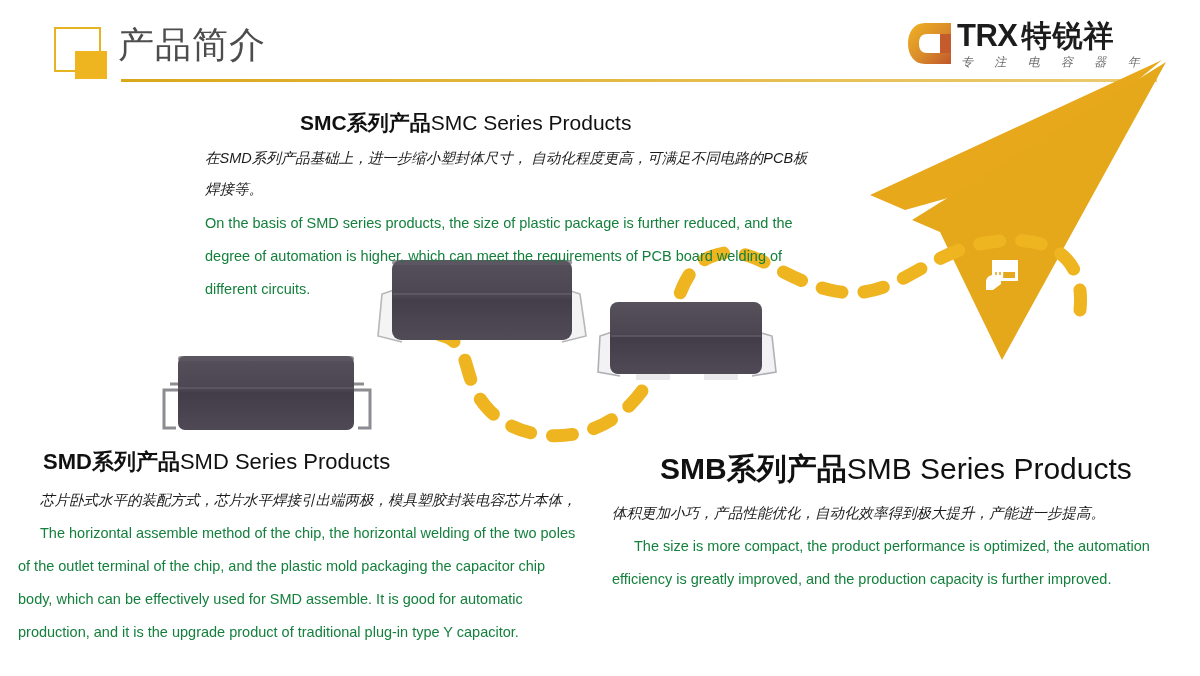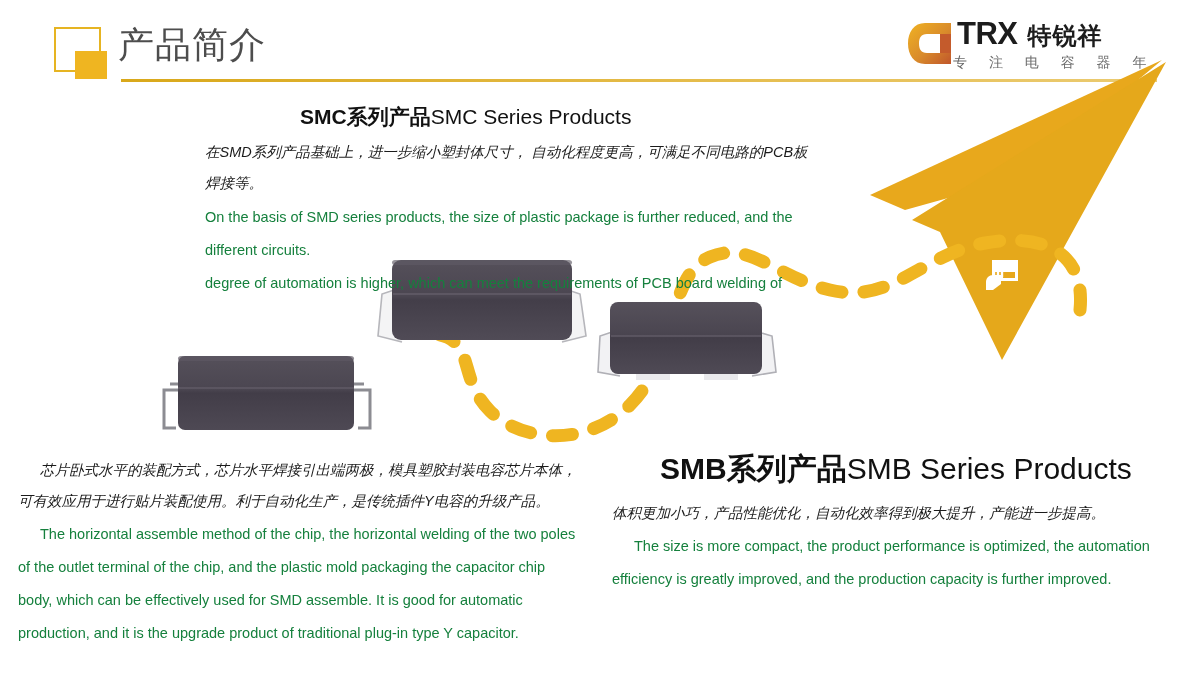--- a/index.html
+++ b/index.html
@@ -33,24 +33,24 @@
   
   .logo{position:absolute;left:905px;top:18px;width:250px;height:58px;}
   .logo-c{
     position:absolute;left:0px;top:2px;width:50px;height:47px;
   }
   .logo-word{
     position:absolute;left:52px;top:-2px;
     font-size:31px;font-weight:700;letter-spacing:-0.5px;color:#1c1c1c;
     white-space:nowrap;
   }
-  .logo-word .cn{font-size:24px;margin-left:10px;letter-spacing:1px;}
+  .logo-word .cn{font-size:30px;margin-left:4px;letter-spacing:1px;}
   .logo-sub{
-    position:absolute;left:48px;top:36px;width:196px;
-    font-size:14px;letter-spacing:9px;color:#6b6b6b;white-space:nowrap;
+    position:absolute;left:56px;top:36px;width:196px;
+    font-size:12px;letter-spacing:9px;color:#6b6b6b;white-space:nowrap;font-style:italic;
   }
 
   
   .plane{position:absolute;left:860px;top:60px;width:340px;height:300px;}
   .plane-icon{
     position:absolute;left:984px;top:258px;width:36px;height:34px;
   }
 
   
   .trail{position:absolute;left:380px;top:215px;width:720px;height:290px;}
@@ -61,21 +61,21 @@
 
   
   .h2{
     font-size:21px;font-weight:700;color:#111;white-space:nowrap;
     letter-spacing:0px;
   }
   .h2 .en{font-weight:400;}
   .body-cn{font-size:14.5px;line-height:31px;color:#1b1b1b;font-style:italic;}
   .body-en{font-size:14.5px;line-height:33px;color:#15803d;}
 
-  #smc-block{position:absolute;left:205px;top:103px;width:640px;}
+  #smc-block{position:absolute;left:205px;top:109px;width:640px;}
   #smc-block .h2{margin-left:95px;}
   #smc-block .body-cn{margin-top:6px;}
   #smc-block .body-en{margin-top:2px;}
 
   #smd-block{position:absolute;left:18px;top:447px;width:590px;}
   #smd-block .h2{margin-left:25px;font-size:22px;}
   #smd-block .body-cn{margin-top:8px;}
   #smd-block .body-en{margin-top:1px;}
   .indent{display:inline-block;width:22px;}
 
@@ -188,29 +188,31 @@
   <div id="smc-block">
     <div class="h2">
       <span>SMC系列产品</span><span class="en">SMC Series Products</span>
     </div>
     <div class="body-cn">
       <div>在SMD系列产品基础上，进一步缩小塑封体尺寸， 自动化程度更高，可满足不同电路的PCB板</div>
       <div>焊接等。</div>
     </div>
     <div class="body-en">
       <div>On the basis of SMD series products, the size of plastic package is further reduced, and the</div>
+      <div>degree of automation is higher, which can meet the requirements of PCB board welding of</div>
       <div>different circuits.</div>
-      <div>degree of automation is higher, which can meet the requirements of PCB board welding of</div>
     </div>
   </div>
 
   <div id="smd-block">
+    <div class="h2">
+      <span>SMD系列产品</span><span class="en">SMD Series Products</span>
+    </div>
     <div class="body-cn">
       <div><span class="indent"></span><span>芯片卧式水平的装配方式，芯片水平焊接引出端两极，模具塑胶封装电容芯片本体，</span></div>
-      <div>可有效应用于进行贴片装配使用。利于自动化生产，是传统插件Y电容的升级产品。</div>
     </div>
     <div class="body-en">
       <div><span class="indent"></span><span>The horizontal assemble method of the chip, the horizontal welding of the two poles</span></div>
       <div>of the outlet terminal of the chip, and the plastic mold packaging the capacitor chip</div>
       <div>body, which can be effectively used for SMD assemble. It is good for automatic</div>
       <div>production, and it is the upgrade product of traditional plug-in type Y capacitor.</div>
     </div>
   </div>
 
   <div id="smb-block">

